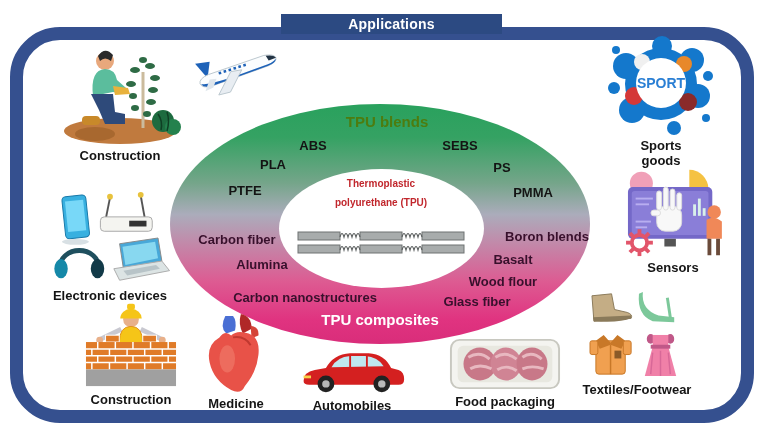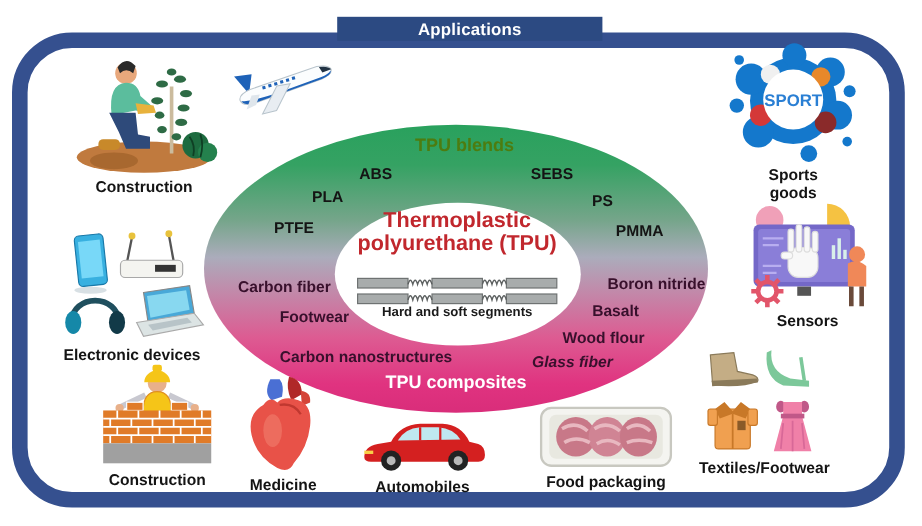--- a/index.html
+++ b/index.html
@@ -14,21 +14,21 @@
   .ellipse{position:absolute;left:170px;top:104px;width:420px;height:240px;border-radius:50%;
            background:linear-gradient(180deg,#29a15d 0%,#35a263 14%,#75a58a 33%,#abacbb 46%,
                       #c08cab 57%,#dd5b92 74%,#e03380 90%,#d92d7a 100%);z-index:1;}
   .inner-ellipse{position:absolute;left:279px;top:169px;width:205px;height:119px;border-radius:50%;
            background:#fff;z-index:2;}
   .lbl{position:absolute;transform:translate(-50%,-50%);font-weight:bold;white-space:nowrap;z-index:3;}
   .ring-title{font-size:15px;color:#4d7c0f;}
   .ring-title.pink{color:#ffffff;}
   .blend{font-size:13px;color:#141414;}
   .composite{font-size:13px;color:#38102c;}
-  .tpu-title{font-size:18px;color:#c1272d;text-align:center;line-height:19px;}
+  .tpu-title{font-size:10px;color:#c1272d;text-align:center;line-height:19px;}
   .seg-caption{font-size:11px;color:#1a1a1a;}
   .app{position:absolute;text-align:center;z-index:4;}
   .app svg{display:block;margin:0 auto;}
   .app-label{font-weight:bold;font-size:13px;color:#141414;margin-top:2px;line-height:15px;}
 </style>
 </head>
 <body>
 
 <div class="stage">
 
@@ -49,39 +49,38 @@
         <rect x="1" y="1" width="42" height="8" fill="#a8acac" stroke="#6e7272" stroke-width="1"></rect>
         <rect x="63" y="1" width="42" height="8" fill="#a8acac" stroke="#6e7272" stroke-width="1"></rect>
         <rect x="125" y="1" width="42" height="8" fill="#a8acac" stroke="#6e7272" stroke-width="1"></rect>
         <path d="M43 6 q2 -7 4 0 q2 -7 4 0 q2 -7 4 0 q2 -7 4 0 q2 -7 4 0" fill="none" stroke="#5c6060" stroke-width="1.2"></path>
         <path d="M105 6 q2 -7 4 0 q2 -7 4 0 q2 -7 4 0 q2 -7 4 0 q2 -7 4 0" fill="none" stroke="#5c6060" stroke-width="1.2"></path>
       </g>
     </defs>
     <use href="#segrow" y="3"></use>
     <use href="#segrow" y="16"></use>
   </svg>
-  <div class="lbl seg-caption" style="left:381px;top:260px;">Hard and soft segments</div>
 
   <div class="lbl ring-title" style="left:387px;top:121px;">TPU blends</div>
   <div class="lbl ring-title pink" style="left:380px;top:319px;">TPU composites</div>
 
   <div class="lbl blend" style="left:313px;top:145px;">ABS</div>
   <div class="lbl blend" style="left:460px;top:145px;">SEBS</div>
   <div class="lbl blend" style="left:273px;top:164px;">PLA</div>
   <div class="lbl blend" style="left:502px;top:167px;">PS</div>
   <div class="lbl blend" style="left:245px;top:190px;">PTFE</div>
   <div class="lbl blend" style="left:533px;top:192px;">PMMA</div>
 
   <div class="lbl composite" style="left:237px;top:239px;">Carbon fiber</div>
-  <div class="lbl composite" style="left:547px;top:236px;">Boron nitride</div>
-  <div class="lbl composite" style="left:262px;top:264px;">Footwear</div>
+  <div class="lbl composite" style="left:547px;top:236px;">Boron blends</div>
+  <div class="lbl composite" style="left:262px;top:264px;">Alumina</div>
   <div class="lbl composite" style="left:513px;top:259px;">Basalt</div>
   <div class="lbl composite" style="left:503px;top:281px;">Wood flour</div>
   <div class="lbl composite" style="left:305px;top:297px;">Carbon nanostructures</div>
-  <div class="lbl composite" style="left:477px;top:301px;font-style:italic;">Glass fiber</div>
+  <div class="lbl composite" style="left:477px;top:301px;">Glass fiber</div>
 
   <div class="app" style="left:55px;top:36px;width:130px;">
     <svg width="130" height="110" viewBox="0 0 130 110">
       <ellipse cx="65" cy="95" rx="56" ry="13" fill="#c07a3e"></ellipse>
       <ellipse cx="40" cy="98" rx="20" ry="7" fill="#a8682f"></ellipse>
       <path d="M88 92 L88 36" stroke="#cbbb9d" stroke-width="3"></path>
       <g fill="#2e6b45">
         <ellipse cx="80" cy="34" rx="5" ry="3"></ellipse>
           <ellipse cx="95" cy="30" rx="5" ry="3"></ellipse>
         <ellipse cx="88" cy="24" rx="4" ry="3"></ellipse>

